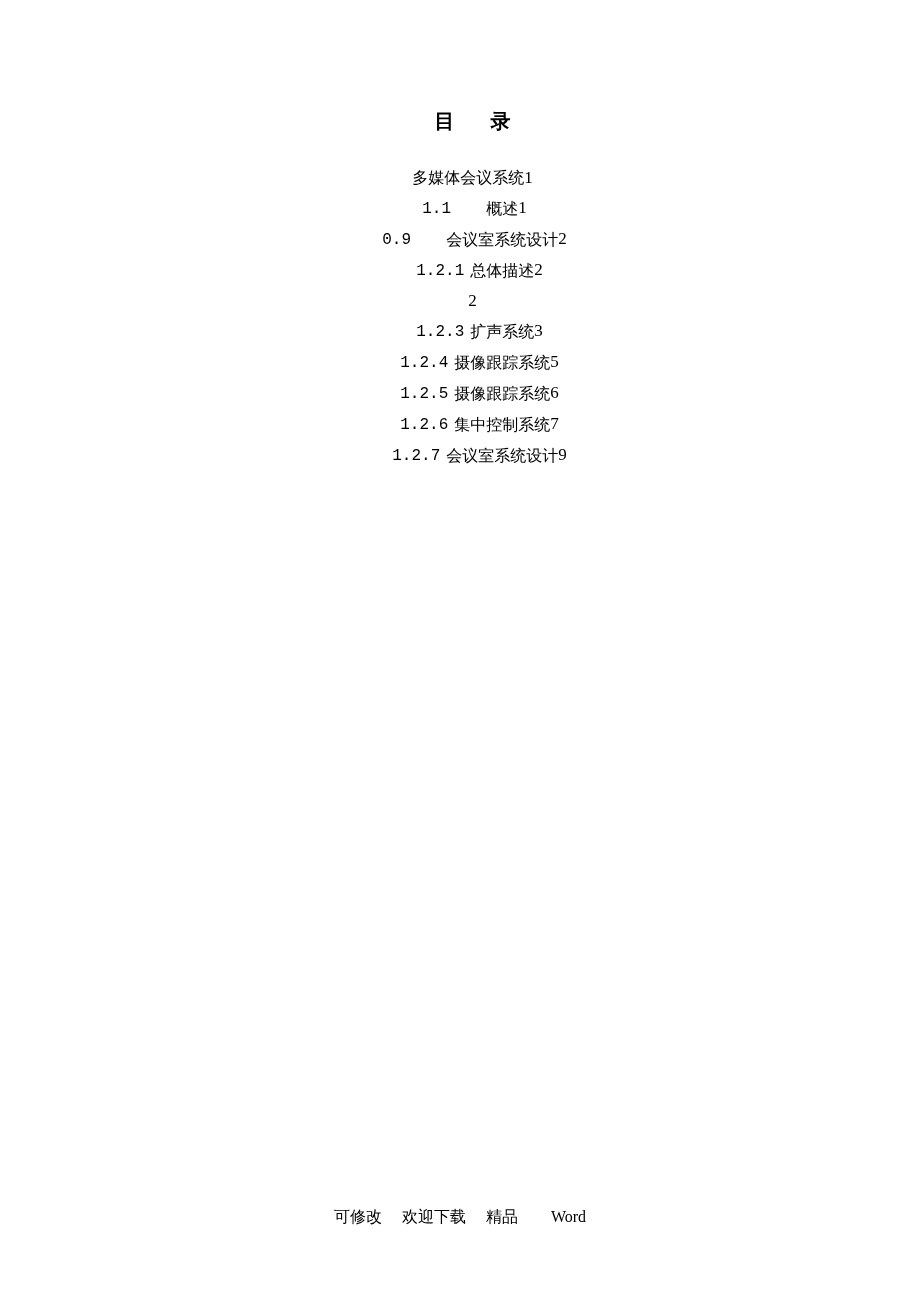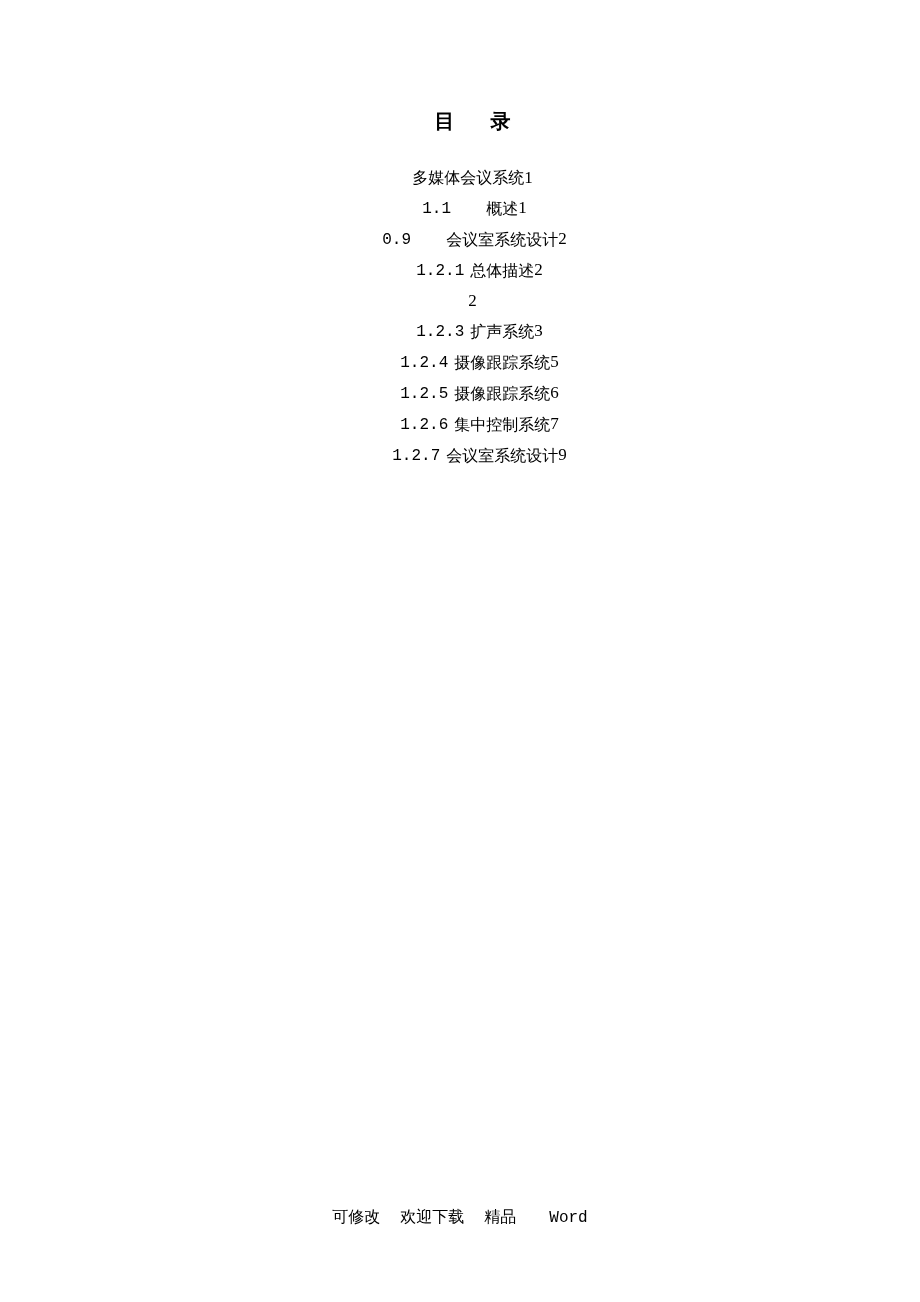--- a/index.html
+++ b/index.html
@@ -66,21 +66,21 @@
       left: 0;
       right: 0;
       text-align: center;
       font-size: 16px;
     }
     .footer-seg {
       margin: 0 8px;
       font-family: Liberation Sans, sans-serif;
     }
     .footer-word {
-      font-family: Liberation Mono, monospace;
+      font-family: Liberation Serif, serif;
       margin-left: 21px;
     }
   </style>
 </head>
 <body>
 
 <div class="page-container">
   <div class="toc-title">目录</div>
   <div class="toc-list" id="toc-list">
       <div class="toc-row level-0">

